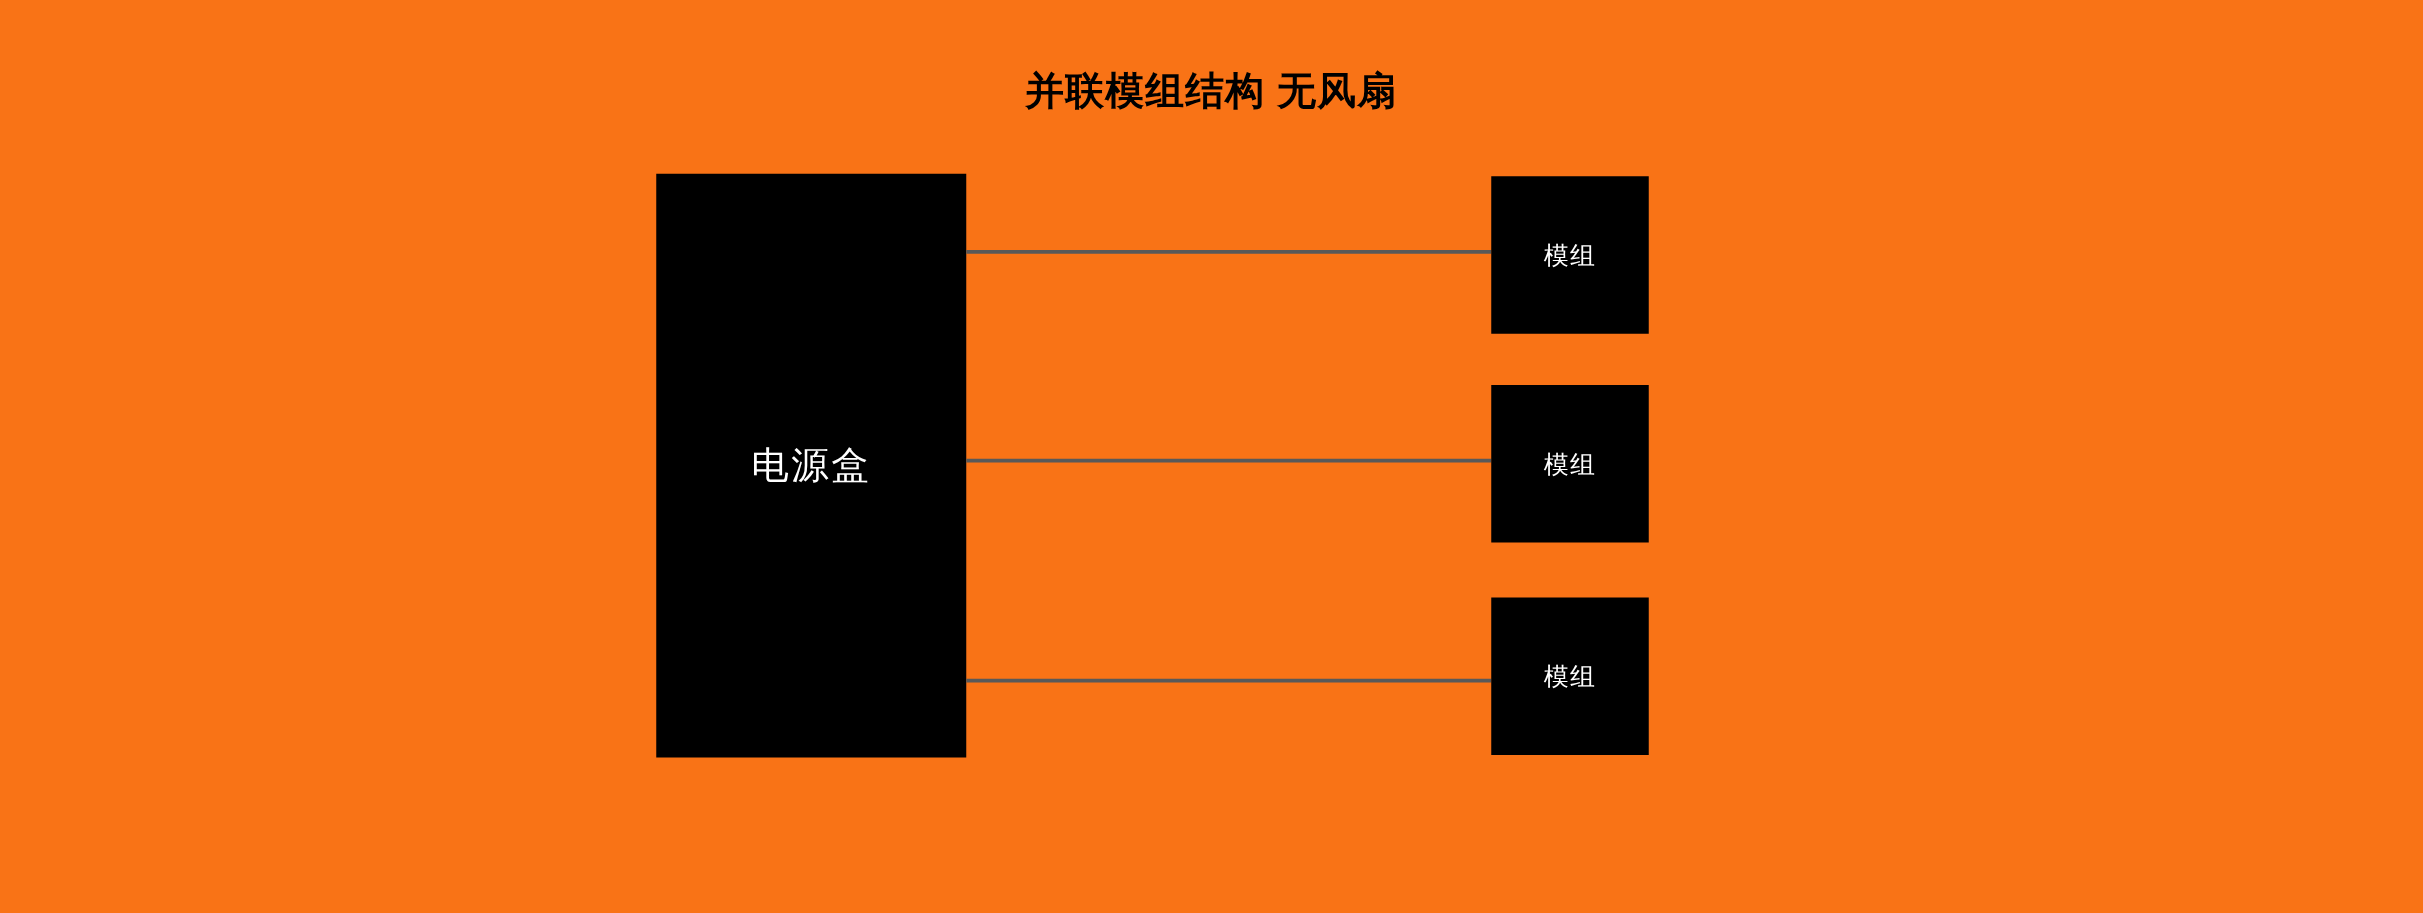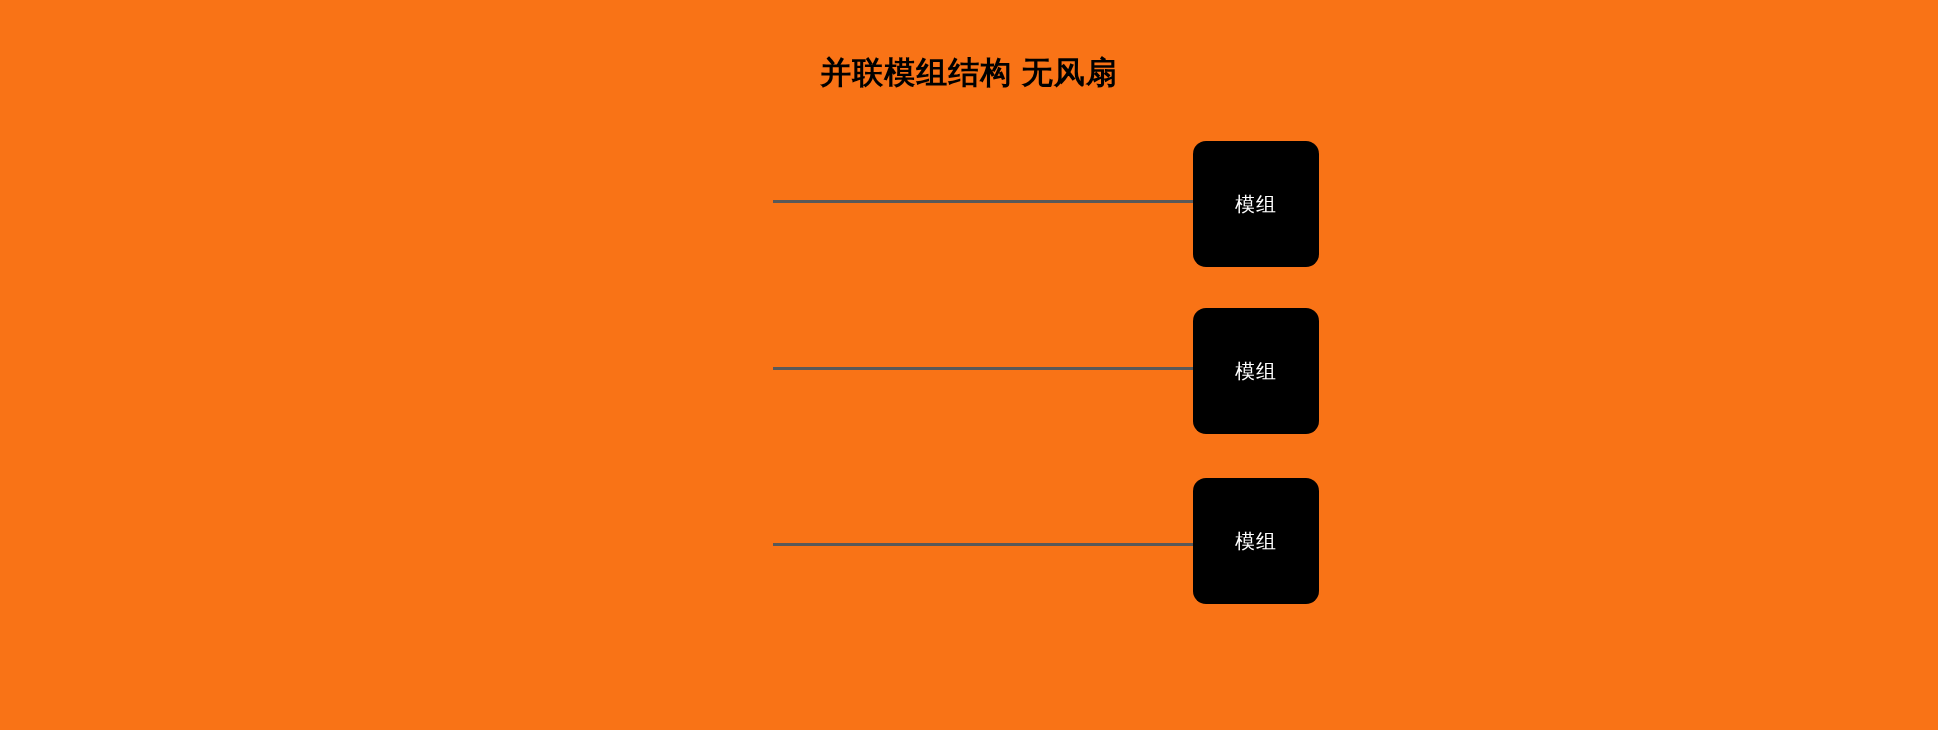--- a/index.html
+++ b/index.html
@@ -43,21 +43,20 @@
     height: 467px;
     font-size: 30px;
     letter-spacing: 2px;
   }
   .module-box {
     left: 1193px;
     width: 126px;
     height: 126px;
     font-size: 20px;
     letter-spacing: 1px;
-    border-radius: 13px;
   }
   .module-1 { top: 141px; }
   .module-2 { top: 308px; }
   .module-3 { top: 478px; }
   .connector {
     position: absolute;
     left: 773px;
     width: 420px;
     height: 3px;
     background: #595959;
@@ -66,20 +65,23 @@
   .connector-2 { top: 367px; }
   .connector-3 { top: 543px; }
 </style>
 </head>
 <body>
 
 <div class="canvas">
 
   <div class="diagram-title">并联模组结构 无风扇</div>
 
+  <div class="node power-box">
+    <span>电源盒</span>
+  </div>
 
   <div class="connector connector-1"></div>
   <div class="connector connector-2"></div>
   <div class="connector connector-3"></div>
 
   <div class="node module-box module-1">
     <span>模组</span>
   </div>
 
   <div class="node module-box module-2">

